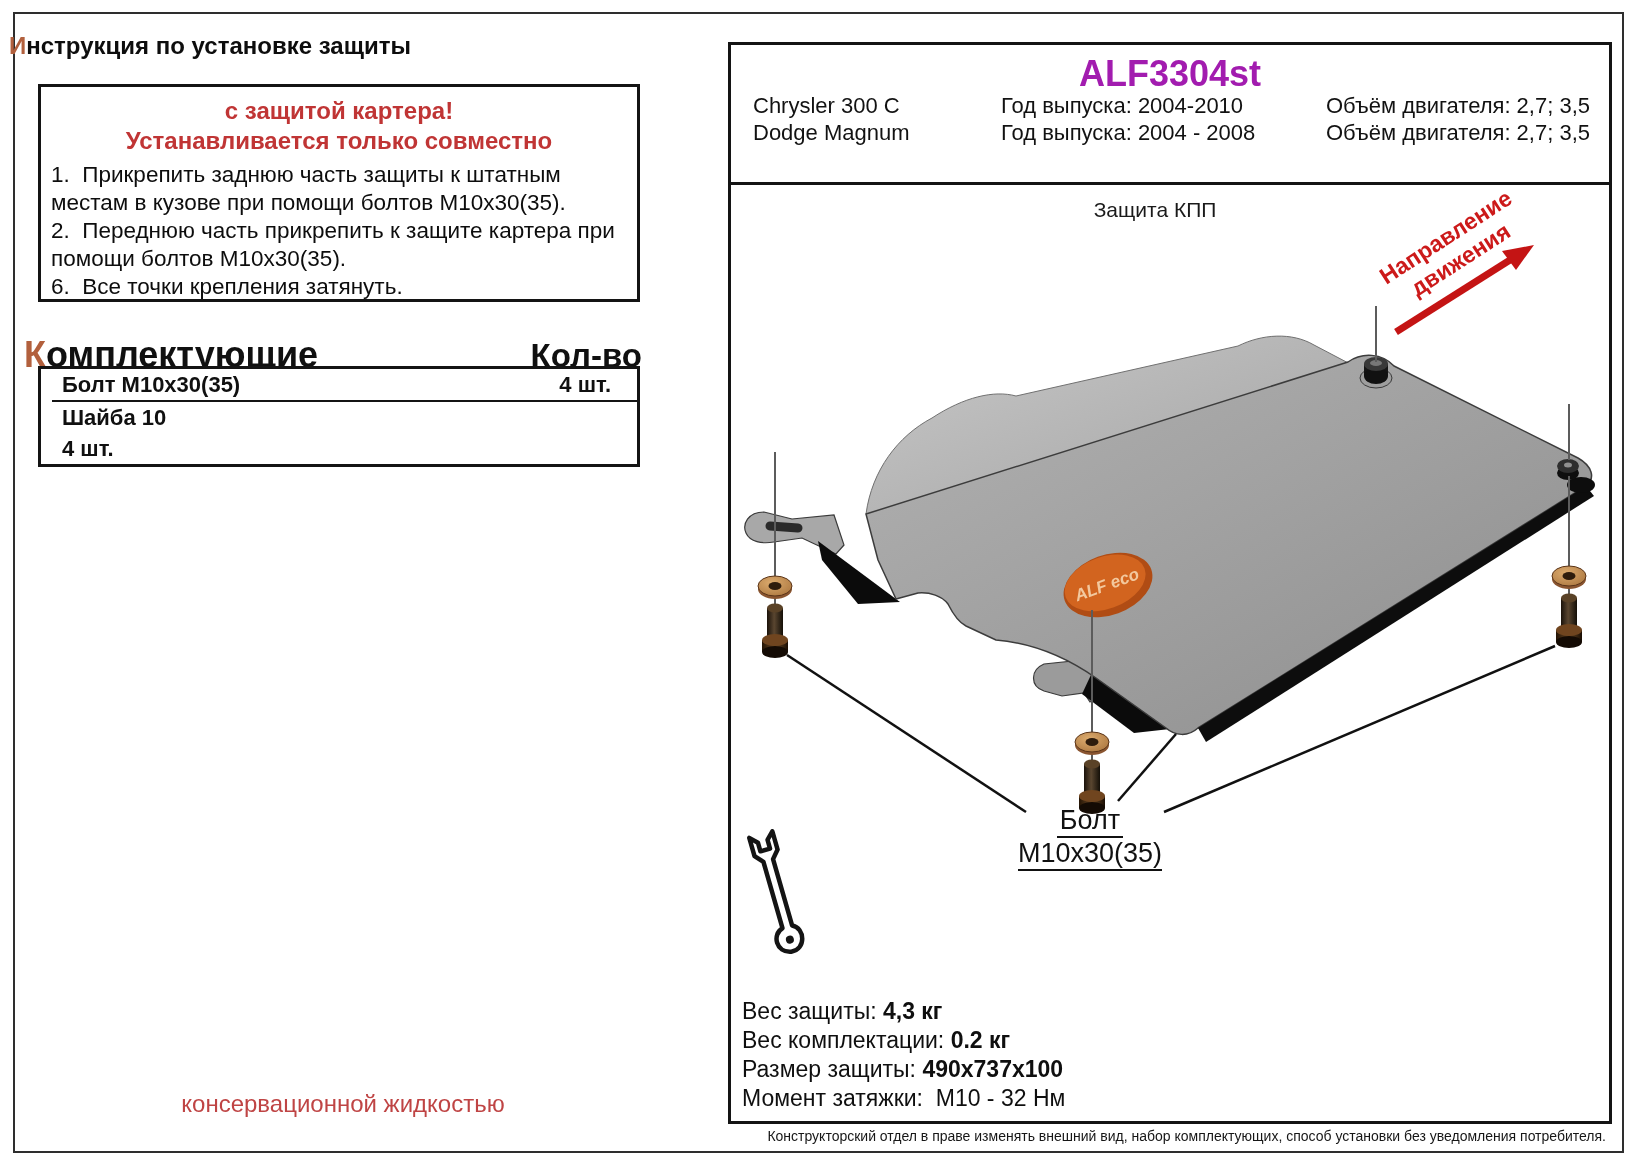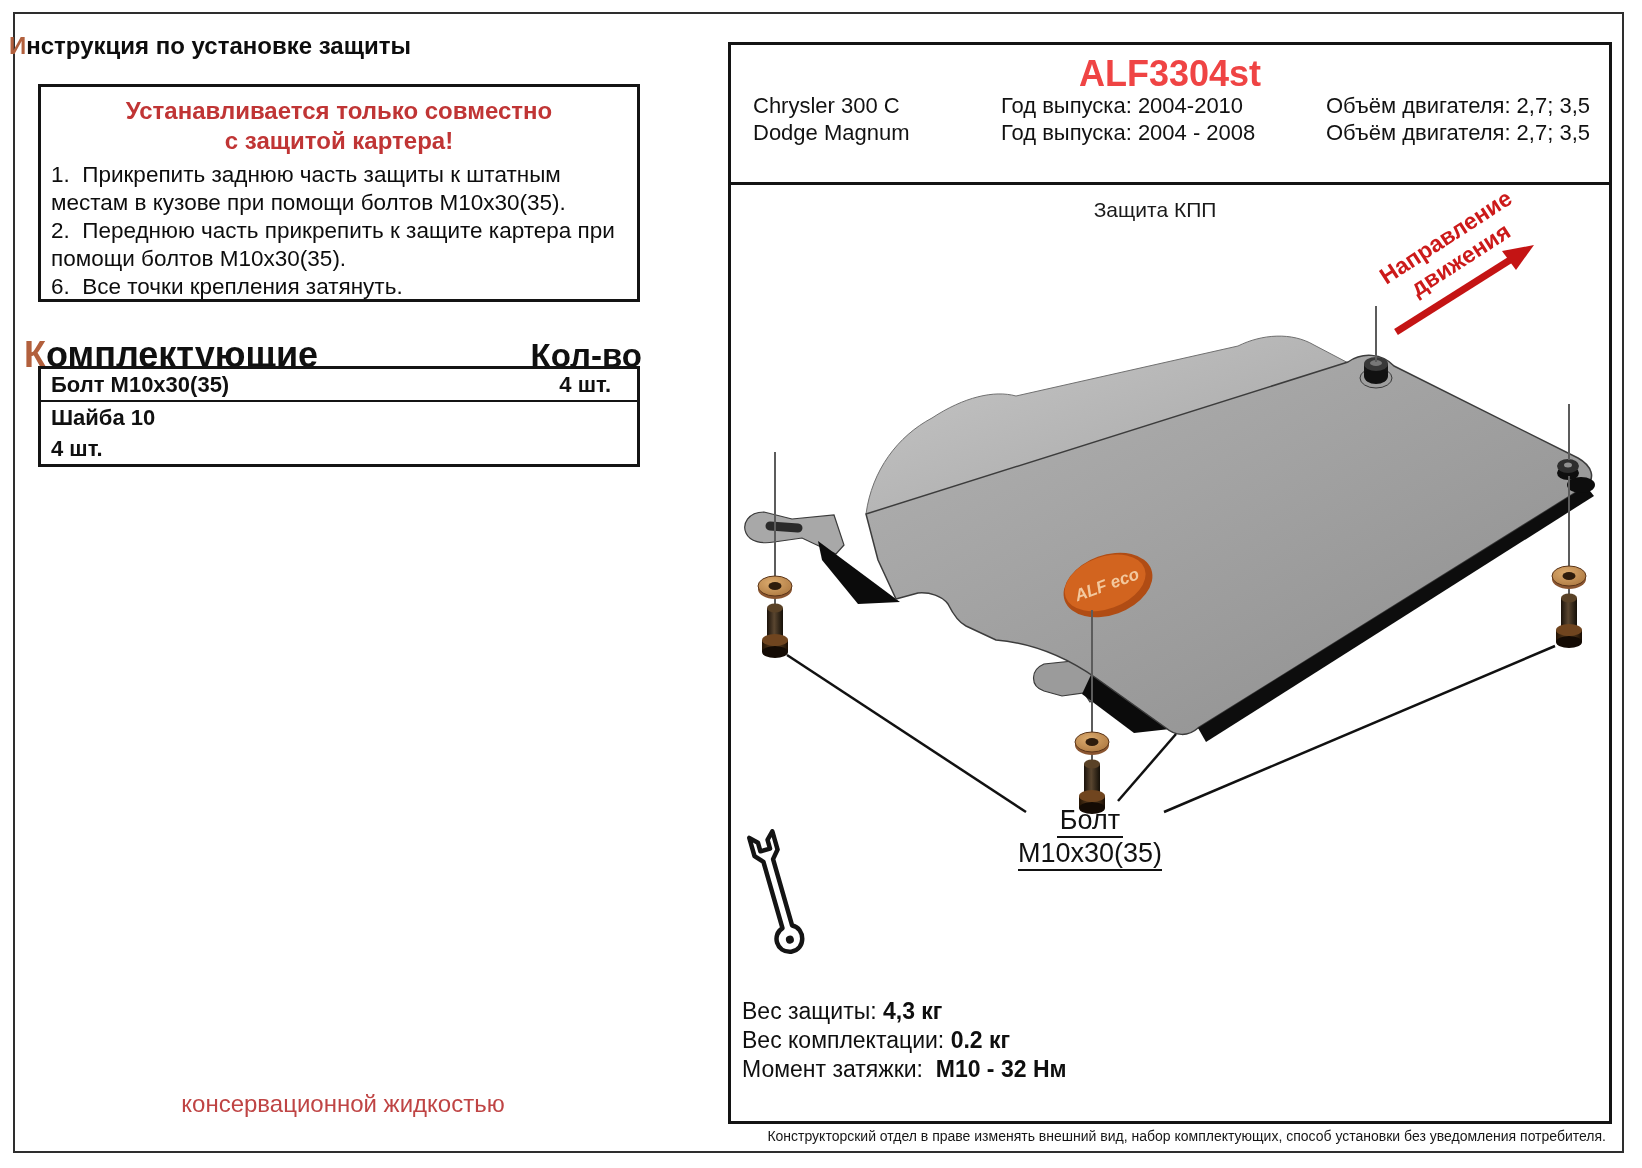--- a/index.html
+++ b/index.html
@@ -12,53 +12,53 @@
   
   .doc-title{position:absolute;left:9px;top:32px;font-size:24px;font-weight:700;color:#0d0d0d;white-space:nowrap;}
   .drop-cap{color:#b2603d;}
   .instr-box{position:absolute;left:38px;top:84px;width:602px;height:218px;
     border:3px solid #141414;box-sizing:border-box;padding-top:9px;background:#fff;}
   .warn-line{text-align:center;color:#c03535;font-weight:700;font-size:24px;line-height:30px;}
   .steps{margin-top:5px;padding:0 6px 0 10px;font-size:22.5px;font-weight:400;line-height:28px;color:#0d0d0d;}
   .comp-row{position:absolute;left:24px;top:314px;width:618px;display:flex;justify-content:space-between;align-items:baseline;margin-top:20px;}
   .comp-title{font-size:36px;font-weight:700;white-space:nowrap;}
   .qty-header{font-size:33px;font-weight:700;}
-  .parts-table{position:absolute;left:38px;top:366px;width:602px;border:3px solid #141414;box-sizing:border-box;background:#fff;}
+  .parts-table{position:absolute;left:38px;top:366px;width:602px;border:3px solid #141414;box-sizing:border-box;background:#fff;padding-left:11px;}
   .part-row{display:flex;justify-content:space-between;font-size:22px;font-weight:700;line-height:31px;padding:0 26px 0 10px;}
   .part-row + .part-row{border-top:2px solid #141414;flex-direction:column;}
   .red-note{position:absolute;left:20px;top:1088px;width:646px;text-align:center;
     color:#bf4444;font-size:24px;line-height:32px;}
   
   .panel{position:absolute;left:728px;top:42px;width:884px;height:1082px;
     border:3px solid #141414;box-sizing:border-box;background:#fff;}
   .panel-header{position:absolute;left:0;top:0;width:100%;height:140px;
     border-bottom:3px solid #141414;box-sizing:border-box;}
   .code-title{position:absolute;left:0;top:8px;width:100%;text-align:center;
-    font-size:36px;font-weight:700;color:#ef4444;}
+    font-size:36px;font-weight:700;color:#a21caf;}
   .veh-col{position:absolute;top:47px;font-size:22px;line-height:27px;color:#121212;white-space:nowrap;}
   .veh-car{left:22px;}
   .veh-years{left:270px;}
   .veh-engine{left:595px;}
   svg.diagram{position:absolute;left:728px;top:182px;width:884px;height:942px;}
   .specs{position:absolute;left:742px;top:997px;font-size:23px;line-height:29px;color:#0f0f0f;}
   .spec-value{font-weight:700;}
   .specs .spec-line:nth-child(4) .spec-value{font-weight:400;}
   .footer-note{position:absolute;right:36px;top:1128px;font-size:14px;color:#161616;}
   svg text{font-family:"Liberation Sans", sans-serif;}
 </style>
 </head>
 <body>
 
 <div class="frame"></div>
 
 <div class="doc-title"><span class="drop-cap">И</span><span>нструкция по установке защиты</span></div>
 
 <div class="instr-box">
+  <div class="warn-line">с защитой картера!</div>
   <div class="warn-line">Устанавливается только совместно</div>
-  <div class="warn-line">с защитой картера!</div>
   <div class="steps">
     <div>1.&nbsp;&nbsp;Прикрепить заднюю часть защиты к штатным местам в кузове при помощи болтов М10х30(35).</div>
     <div>2.&nbsp;&nbsp;Переднюю часть прикрепить к защите картера при помощи болтов М10х30(35).</div>
     <div>6.&nbsp;&nbsp;Все точки крепления затянуть.</div>
   </div>
 </div>
 
 <div class="comp-row">
   <div class="comp-title"><span class="drop-cap">К</span><span>омплектующие</span></div>
   <div class="qty-header">Кол-во</div>
@@ -246,16 +246,17 @@
   <g transform="translate(779,898) rotate(-16)">
     <path d="M -12,-66 L -12,-47 L -5,-39 L -5,30 C -17,33 -18,52 -3,55 C 12,57 17,36 5,30 L 5,-39
              L 12,-47 L 12,-66 L 5,-59 L 5,-50 L -5,-50 L -5,-59 Z" fill="#ffffff" stroke="#141414" stroke-width="4.5" stroke-linejoin="round"></path>
     <circle cx="-1" cy="43" r="4" fill="#141414"></circle>
   </g>
 </svg>
 
 <div class="specs">
   <div class="spec-line"><span class="spec-label">Вес защиты: </span><span class="spec-value">4,3 кг</span></div>
   <div class="spec-line"><span class="spec-label">Вес комплектации: </span><span class="spec-value">0.2 кг</span></div>
+  <div class="spec-line"><span class="spec-label">Размер защиты: </span><span class="spec-value">490x737x100</span></div>
   <div class="spec-line"><span class="spec-label">Момент затяжки: &nbsp;</span><span class="spec-value">М10 - 32 Нм</span></div>
 </div>
 
 <div class="footer-note">Конструкторский отдел в праве изменять внешний вид, набор комплектующих, способ установки без уведомления потребителя.</div>
 
 </body></html>

